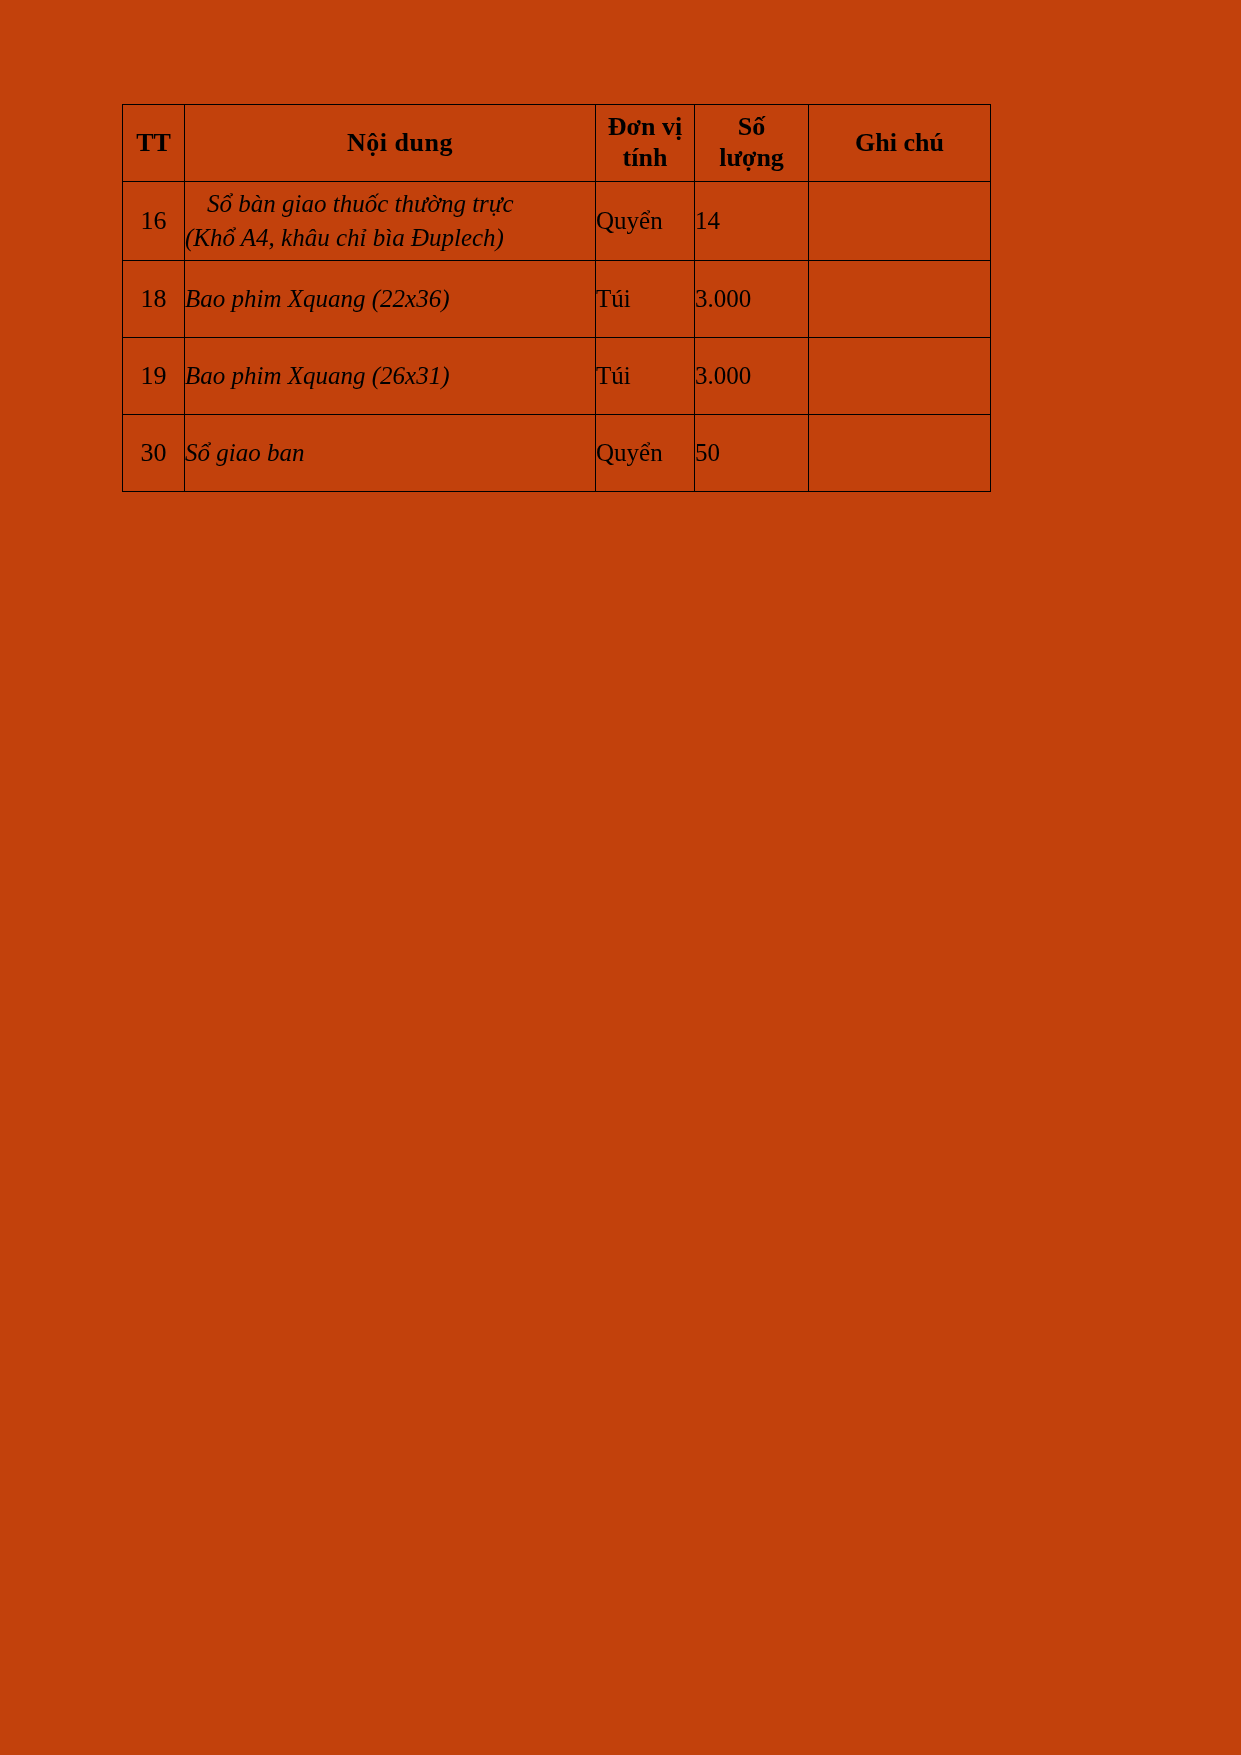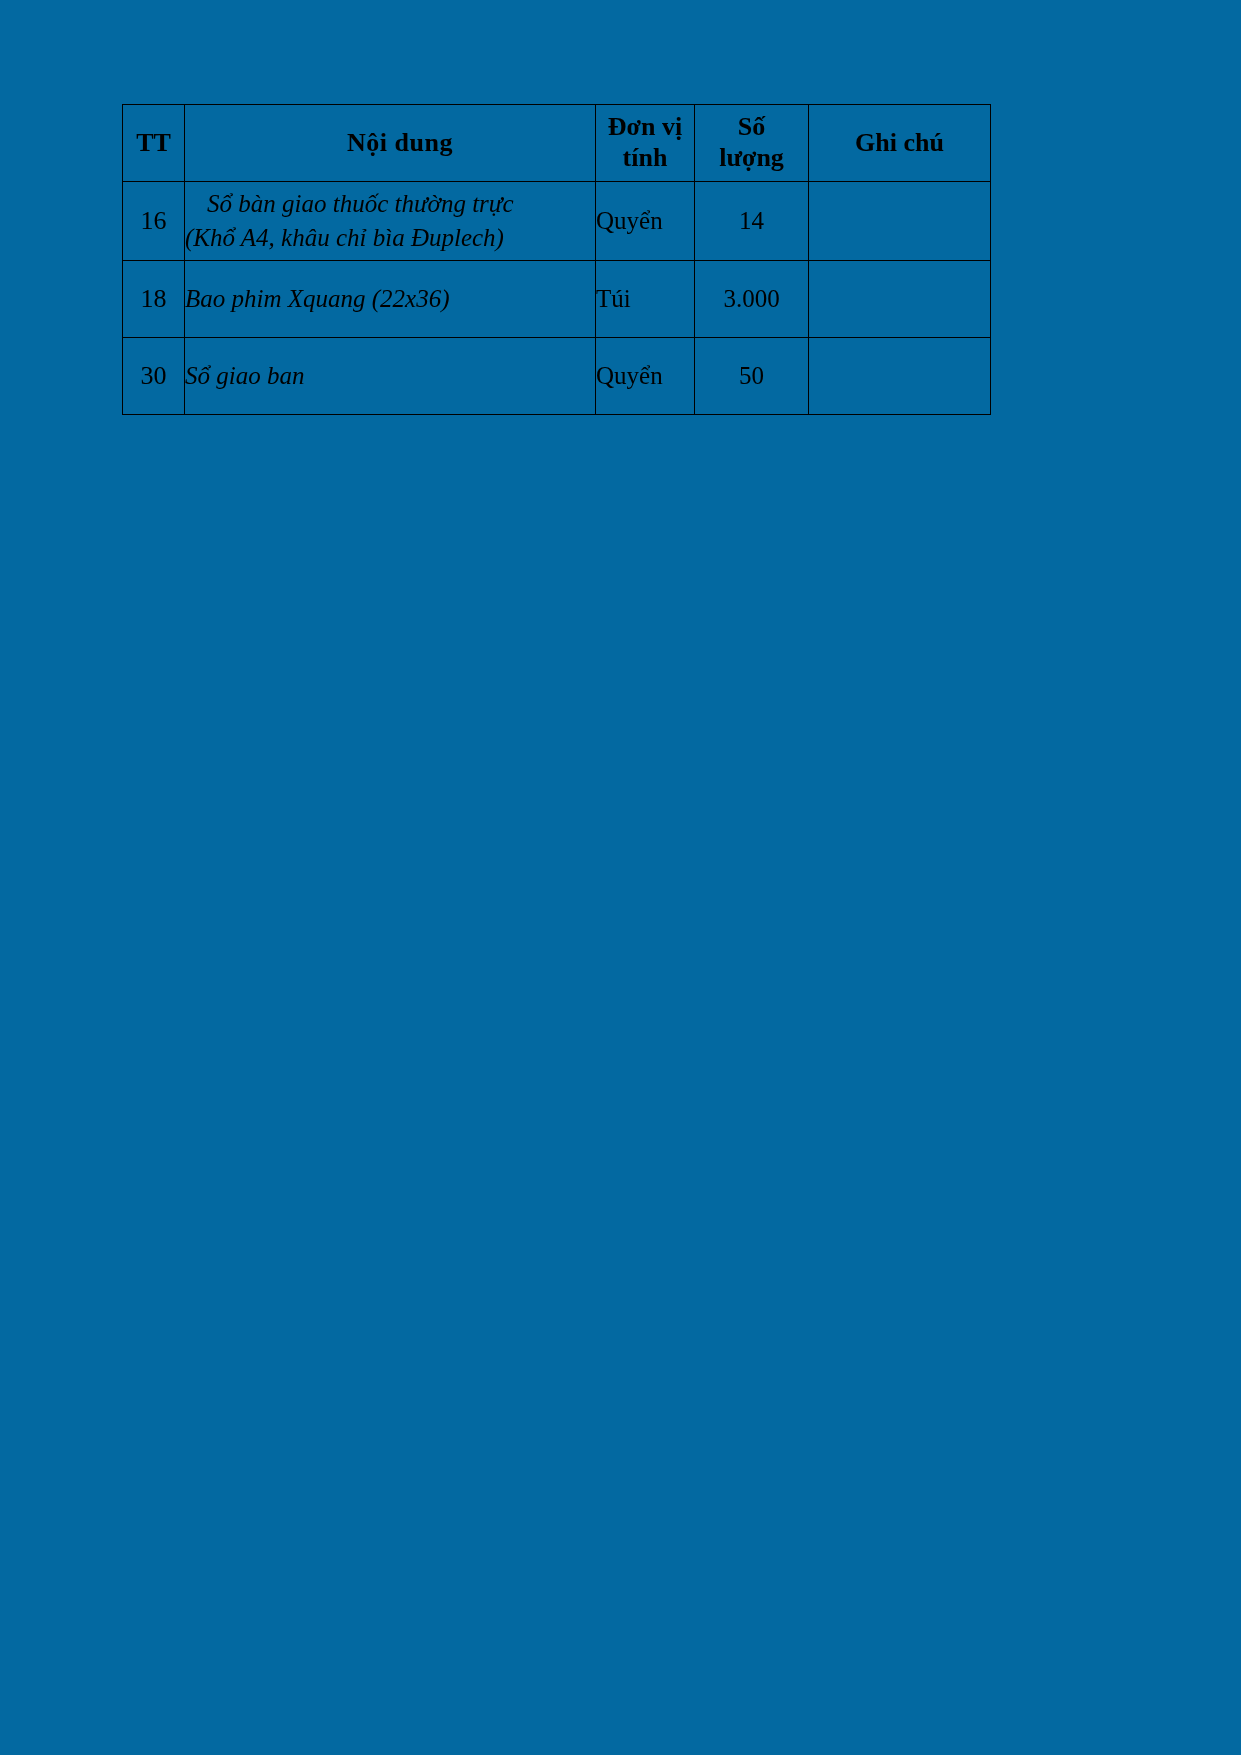--- a/index.html
+++ b/index.html
@@ -13,21 +13,21 @@
     font-family: "Liberation Serif", serif;
     color: #000000;
     position: relative;
   }
   .page {
     position: absolute;
     left: 0;
     top: 0;
     width: 1241px;
     height: 1755px;
-    background: #0369a1;
+    background: #c2410c;
   }
   .table-wrap {
     position: absolute;
     left: 122px;
     top: 104px;
     width: 868px;
   }
   table.doc-table {
     border-collapse: collapse;
     width: 868px;
@@ -68,21 +68,20 @@
     padding-right: 6px;
     line-height: 1.35;
     font-style: italic;
   }
   .cell-noidung .line2 { display: block; }
   .cell-unit {
     text-align: left;
     font-size: 25px;
   }
   .cell-qty {
-    text-align: center;
     font-size: 25px;
   }
   .cell-note { }
 
   
   .r-tall  td { height: 78px; }
   .r-std   td { height: 76px; }
   .r-total td { height: 68px; }
 
   
@@ -137,20 +136,27 @@
 
 
         <tr class="r-std">
           <td class="cell-tt">18</td>
           <td class="cell-noidung">Bao phim Xquang (22x36)</td>
           <td class="cell-unit">Túi</td>
           <td class="cell-qty">3.000</td>
           <td class="cell-note"></td>
         </tr>
 
+        <tr class="r-std">
+          <td class="cell-tt">19</td>
+          <td class="cell-noidung">Bao phim Xquang (26x31)</td>
+          <td class="cell-unit">Túi</td>
+          <td class="cell-qty">3.000</td>
+          <td class="cell-note"></td>
+        </tr>
 
         <tr class="r-std">
           <td class="cell-tt v-top">30</td>
           <td class="cell-noidung v-top">Sổ giao ban</td>
           <td class="cell-unit v-bottom">Quyển</td>
           <td class="cell-qty v-top">50</td>
           <td class="cell-note"></td>
         </tr>
 
       </tbody>

